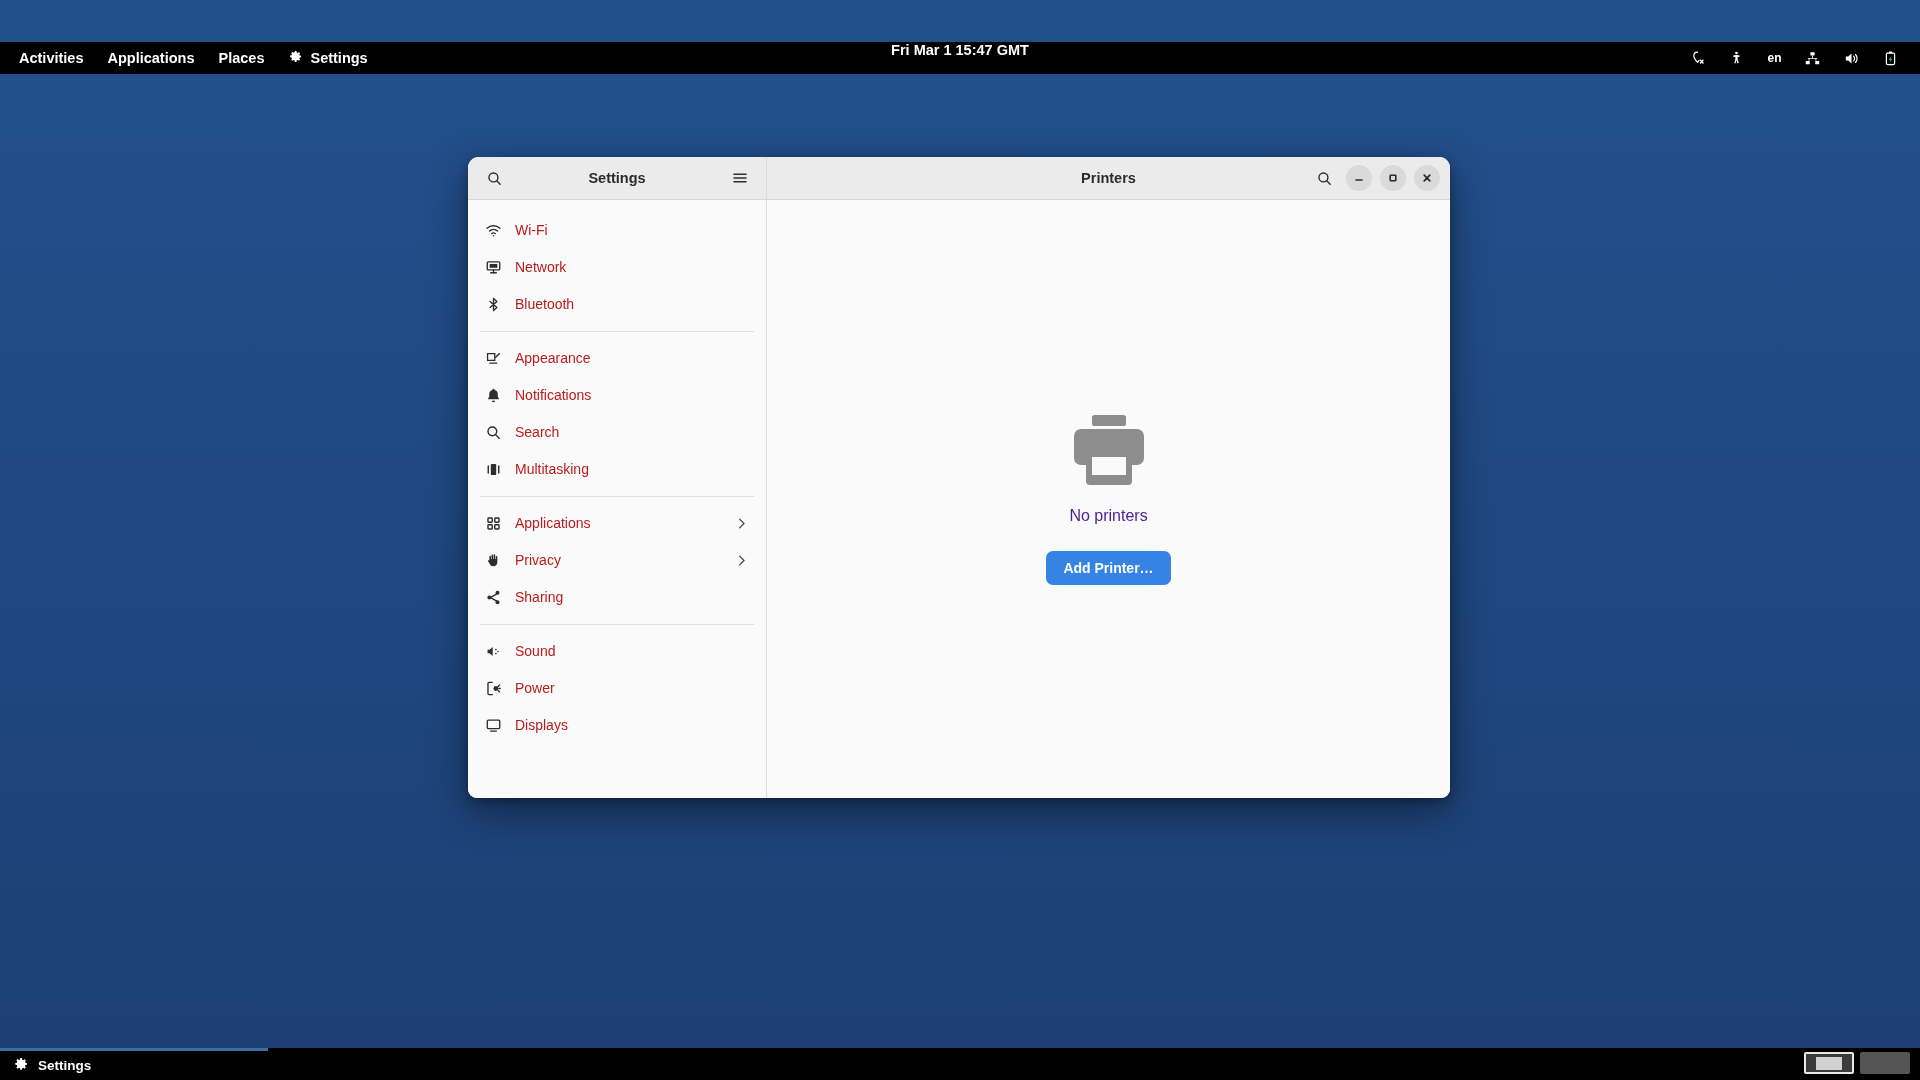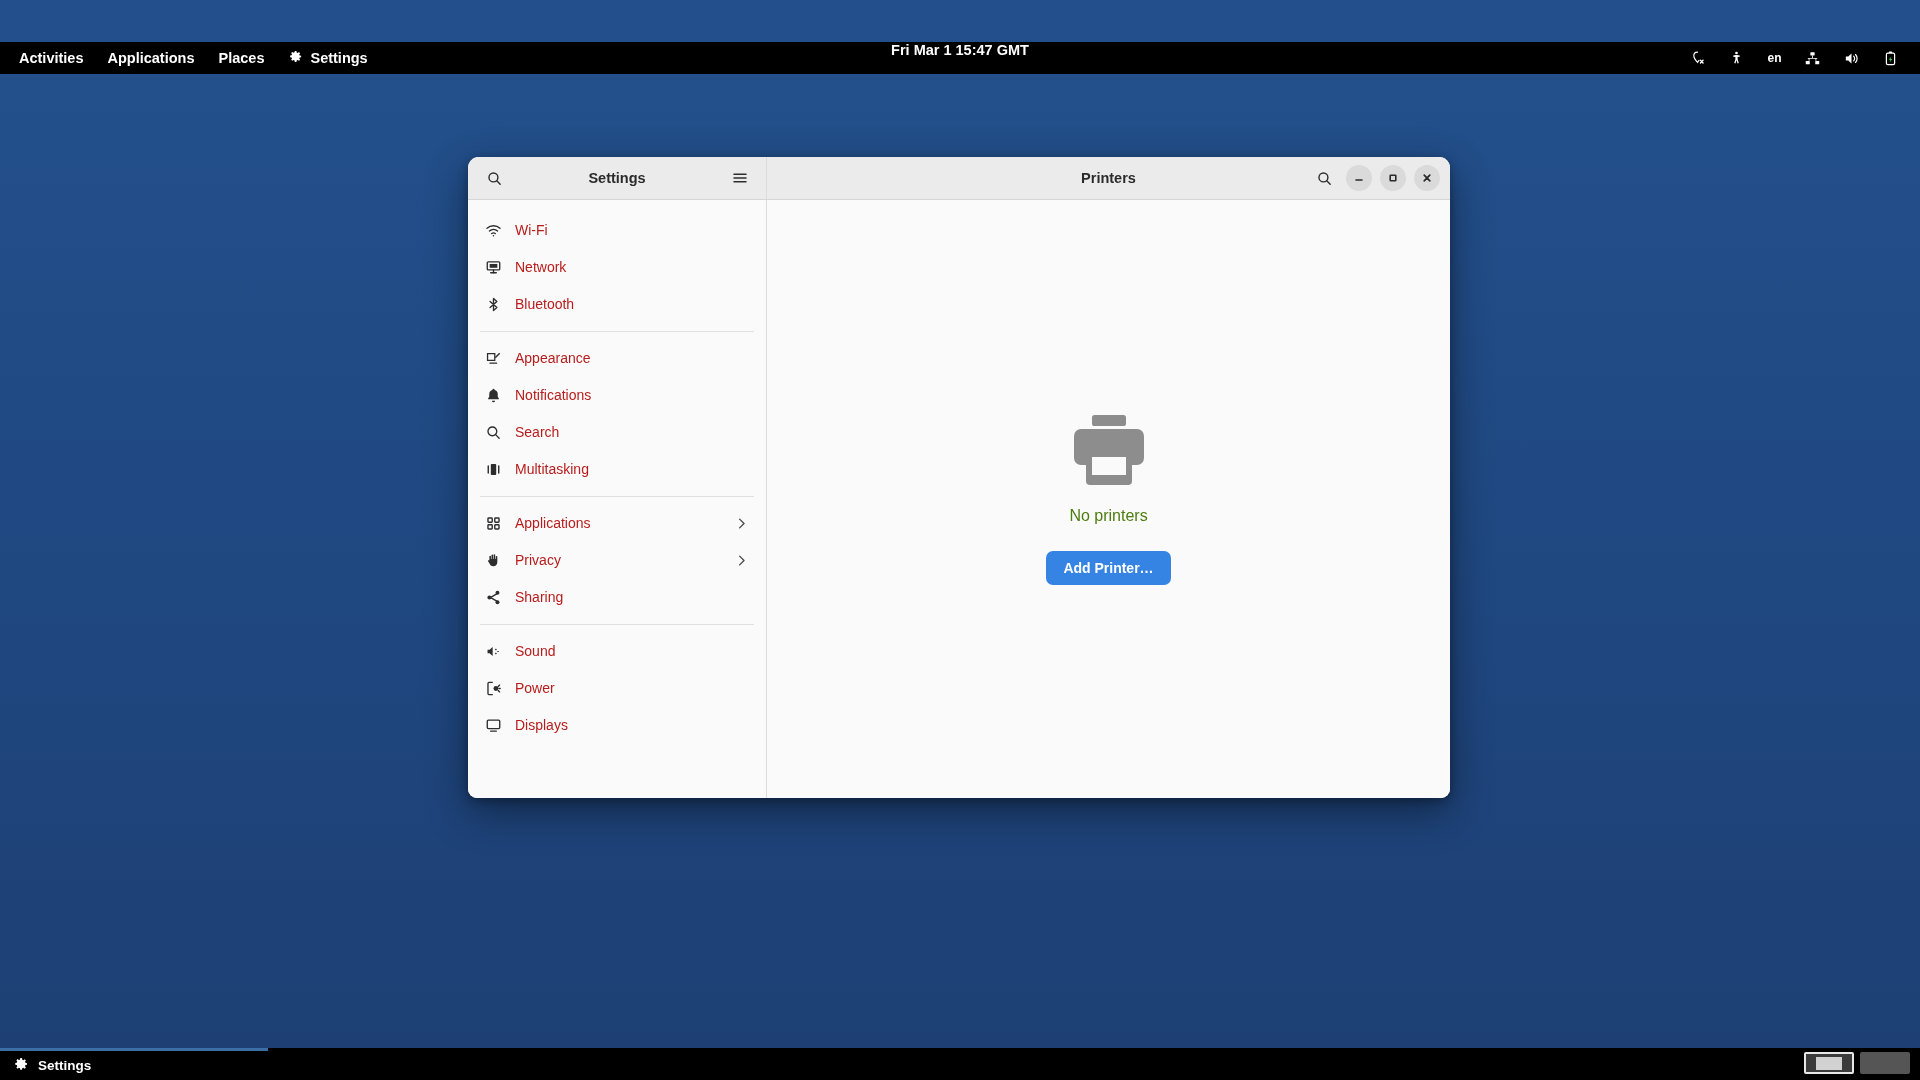--- a/index.html
+++ b/index.html
@@ -99,21 +99,21 @@
   .side-chev { color:#4a4a4a; display:flex; align-items:center; }
 
   
   #content {
     flex:1; background:#fafafa;
     display:flex; flex-direction:column;
     align-items:center; justify-content:center; gap:0;
   }
   #printer-icon { margin-bottom:14px; }
   #empty-title {
-    font-size:16px; color:#4d7c0f; margin-bottom:26px;
+    font-size:16px; color:#4c1d95; margin-bottom:26px;
   }
   #add-printer-btn {
     background:#3584e4; color:#fff; font-size:14px; font-weight:bold;
     padding:9px 17px; border-radius:7px; border:none; white-space:nowrap;
     font-family:"Liberation Sans", sans-serif;
   }
 
   
   #taskbar {
     position:absolute; bottom:0; left:0; width:1920px; height:32px;

